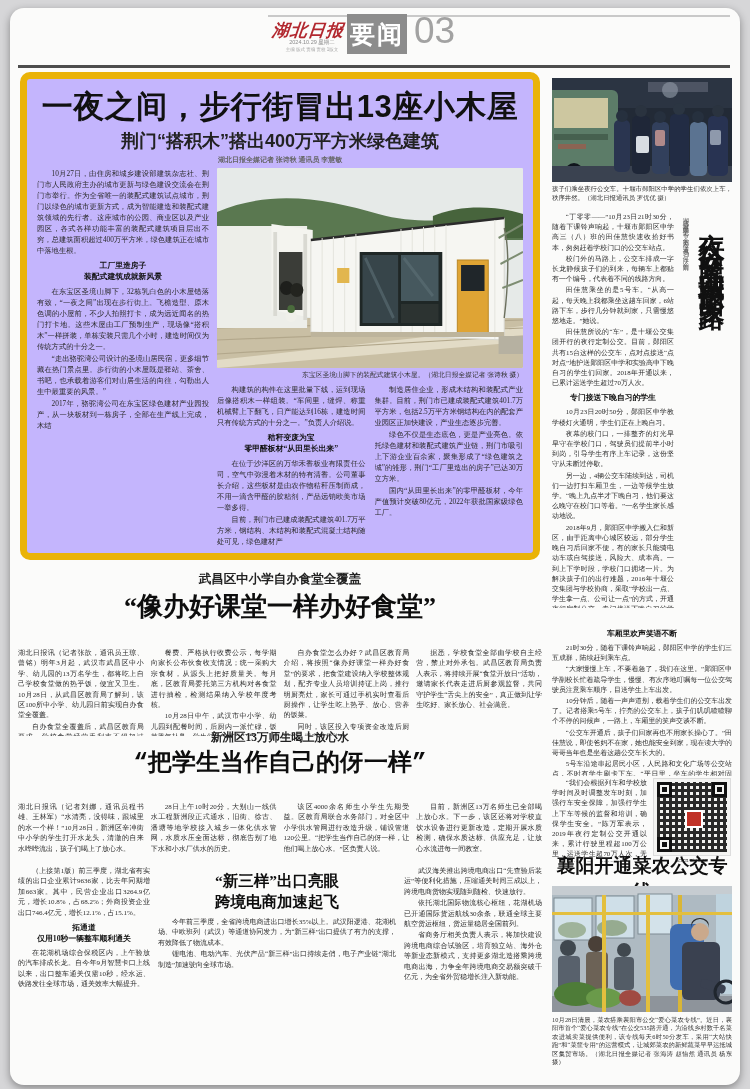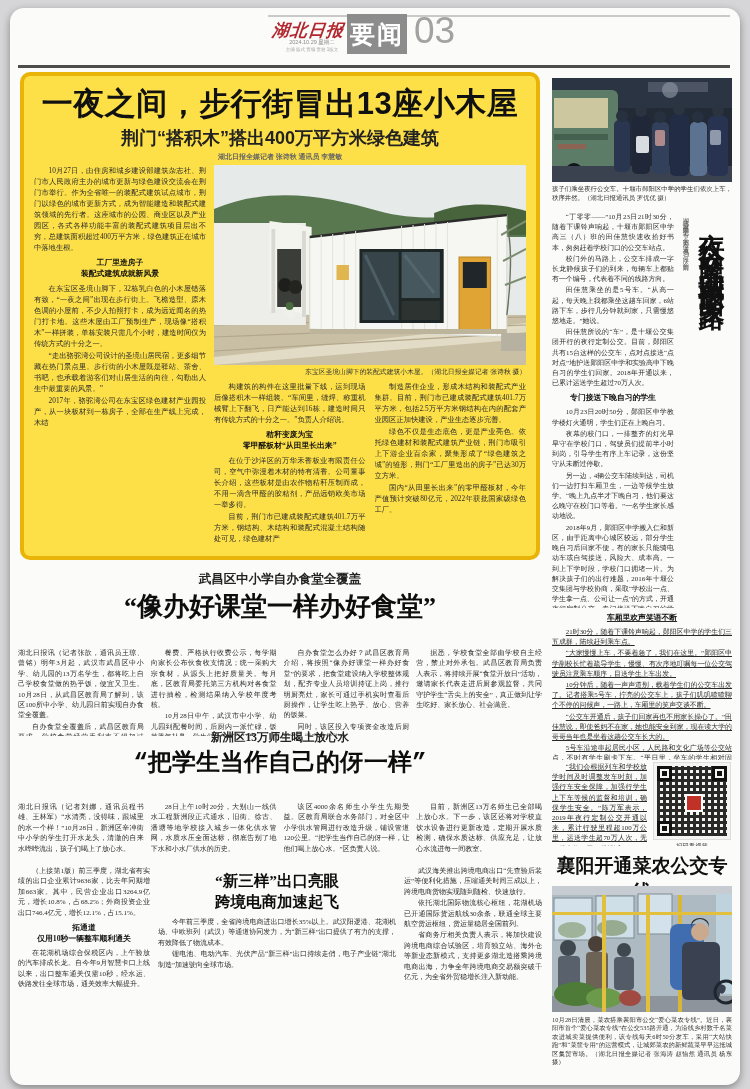--- a/index.html
+++ b/index.html
@@ -7,21 +7,21 @@
   .card{position:absolute;left:10px;top:8px;width:730px;height:1077px;background:#fbfbfa;border-radius:14px;box-shadow:0 3px 8px rgba(0,0,0,.38);overflow:hidden;}
   
   .topline{position:absolute;left:258px;top:7px;width:462px;height:2px;background:#c9c9c9;}
   .logo{position:absolute;left:262px;top:11px;font-family:"Liberation Serif",serif;font-style:italic;font-weight:bold;font-size:17px;color:#b2272e;transform:skewX(-6deg);letter-spacing:1px;}
   .mdate{position:absolute;left:250px;top:31px;width:104px;text-align:center;font-size:5.5px;color:#8a8a8a;font-family:"Liberation Sans",sans-serif;}
   .mstaff{position:absolute;left:246px;top:39px;width:112px;text-align:center;font-size:4.5px;color:#a5a5a5;font-family:"Liberation Sans",sans-serif;}
   .badge{position:absolute;left:337px;top:6px;width:60px;height:40px;background:#8c8c8c;color:#fff;font-family:"Liberation Sans",sans-serif;font-weight:bold;font-size:25px;line-height:40px;text-align:center;letter-spacing:2px;}
   .pageno{position:absolute;left:404px;top:2px;font-family:"Liberation Sans",sans-serif;font-size:37px;color:#a2a2a2;}
   .rule{position:absolute;left:8px;top:57px;width:712px;height:3px;background:#4d4d4d;}
   
-  .highlight{position:absolute;left:10px;top:64px;width:520px;height:488px;border:4px solid #eab308;border-radius:10px;box-sizing:border-box;padding:4px 10px;background:#fde047;}
+  .highlight{position:absolute;left:10px;top:64px;width:520px;height:488px;border:7px solid #eab308;border-radius:10px;box-sizing:border-box;padding:4px 10px;background:#c4b5fd;}
   .h1{margin:3px 0 1px;text-align:center;font-family:"Liberation Sans",sans-serif;font-weight:900;font-size:31px;letter-spacing:.5px;color:#111;}
   .h2{margin:1px 0;text-align:center;font-family:"Liberation Sans",sans-serif;font-weight:bold;font-size:18px;color:#222;}
   .byline{margin:2px 0 3px;text-align:center;font-size:7px;color:#666;font-weight:bold;}
   .main-content{display:flex;gap:8px;height:380px;overflow:hidden;}
   .mcol1{width:172px;flex:none;}
   .mright{flex:1;display:flex;flex-direction:column;}
   .photo{width:100%;display:block;border-radius:1px;}
   .pcap{font-size:6.8px;color:#333;text-align:right;margin:2px 0 4px;}
   .twocols{display:flex;gap:9px;flex:1;overflow:hidden;}
   .twocols>div{flex:1;overflow:hidden;}
@@ -29,21 +29,21 @@
   .txt{font-size:7.3px;line-height:11px;text-align:justify;overflow:hidden;}
   .txt p{margin:0 0 1px;text-indent:2em;}
   .subhead{font-weight:bold;text-align:center;white-space:pre-line;text-indent:0;margin:4px 0;font-size:7.8px;line-height:11px;color:#111;}
   
   .sb-photo{position:absolute;left:542px;top:70px;width:180px;height:104px;}
   .sb-cap{position:absolute;left:542px;top:177px;width:180px;font-size:6.4px;line-height:8.6px;text-align:justify;color:#333;}
   .night-top{position:absolute;left:542px;top:204px;width:180px;height:396px;display:flex;overflow:hidden;}
   .night-text{flex:1;font-size:6.9px;line-height:10.2px;}
   .vbyline{width:13px;margin-left:3px;writing-mode:vertical-rl;font-size:6.3px;color:#555;letter-spacing:2px;}
   .vhead{width:42px;writing-mode:vertical-rl;font-family:"Liberation Serif",serif;font-weight:900;font-size:26px;letter-spacing:6px;line-height:42px;color:#111;}
-  .night-bottom{position:absolute;left:542px;top:600px;width:180px;height:238px;overflow:hidden;text-decoration:underline;}
+  .night-bottom{position:absolute;left:542px;top:616px;width:180px;height:238px;overflow:hidden;}
   .nb-a{font-size:6.9px;line-height:10.2px;height:152px;overflow:hidden;}
   .nb-b{display:flex;gap:5px;margin-top:2px;}
   .nb-text{flex:1;font-size:6.9px;line-height:10.2px;overflow:hidden;height:84px;}
   .qrwrap{width:80px;flex:none;text-align:center;}
   .qr{position:relative;width:76px;height:76px;margin:0 auto;background:#f4f4f2;border:1px solid #ddd;}
   .qr-noise{position:absolute;inset:3px;background:repeating-linear-gradient(90deg,#191919 0 3px,transparent 3px 6px),repeating-linear-gradient(0deg,#191919 0 3px,#f2f2ef 3px 6px);opacity:.92;}
   .finder{position:absolute;width:15px;height:15px;border:3px solid #111;background:#f5f5f2;box-sizing:border-box;}
   .finder::after{content:"";position:absolute;left:2px;top:2px;width:5px;height:5px;background:#111;}
   .f1{left:3px;top:3px;} .f2{right:3px;top:3px;} .f3{left:3px;bottom:3px;}
   .qr-center{position:absolute;left:31px;top:31px;width:14px;height:14px;background:#c03227;border:2px solid #fff;}

